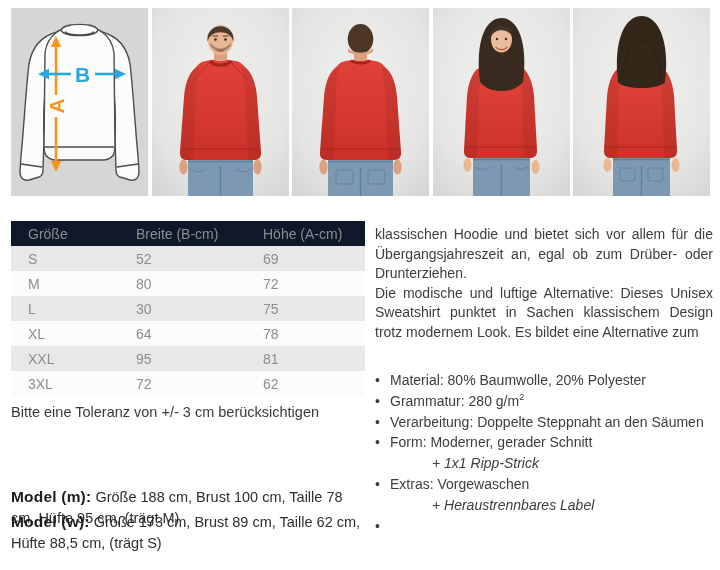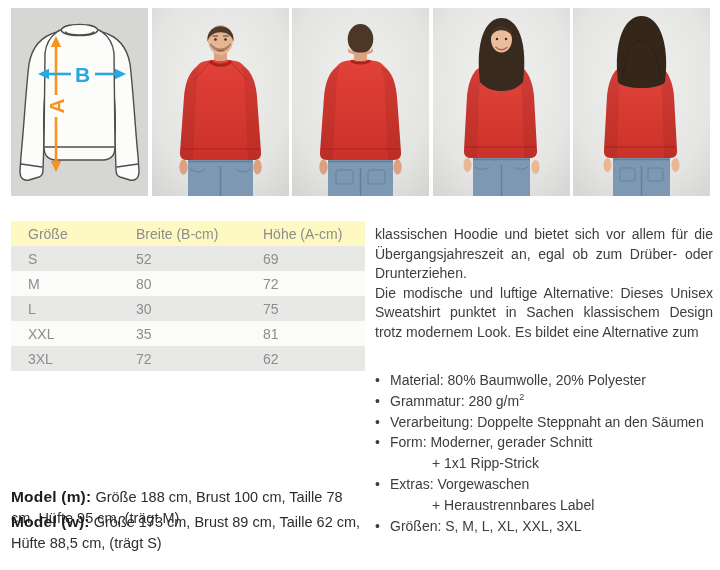--- a/index.html
+++ b/index.html
@@ -13,38 +13,38 @@
   .panel svg { display:block; width:100%; height:100%; }
 
   
   .size-table { position:absolute; left:11px; top:221px; width:354px; border-collapse:collapse; table-layout:fixed;
                 font-size:14px; color:#8d8d8d; }
   .size-table th, .size-table td { font-weight:400; text-align:left; height:25px; padding:0; vertical-align:middle; }
   .size-table col.c1 { width:125px; }
   .size-table col.c2 { width:127px; }
   .size-table col.c3 { width:102px; }
   .size-table .cell1 { padding-left:17px; }
-  .size-table thead tr { background:#fef9c3; }
+  .size-table thead tr { background:#0f172a; }
   .size-table tbody tr:nth-child(odd)  { background:#e8e8e7; }
   .size-table tbody tr:nth-child(even) { background:#fbfbfa; }
 
   .tolerance { position:absolute; left:11px; top:404px; font-size:14.5px; color:#3a3a3a; }
 
   .model-info { position:absolute; left:11px; width:356px; font-size:14.5px; line-height:20.5px; color:#2e2e2e; }
   .model-info b { font-weight:700; font-size:15.5px; color:#1c1c1c; letter-spacing:.2px; }
   #model-m { top:449px;margin-top:38px; }
   #model-w { top:512px; }
 
   
   .desc { position:absolute; left:375px; top:225px; width:338px; font-size:14px; line-height:19.5px; color:#3d3d3d; }
   .desc p { text-align:justify; }
   .bullets { margin-top:28px; }
   .bullet-row { display:flex; line-height:20.8px; }
   .bullet-dot { width:15px; flex:none; text-align:left; color:#3d3d3d; }
-  .bullet-sub { padding-left:57px; line-height:20.8px; }
+  .bullet-sub { padding-left:57px; line-height:20.8px;font-style:italic; }
   sup.sq { font-size:9px; vertical-align:super; line-height:0; }
 </style>
 </head>
 <body>
 
 <div id="canvas">
 
   <div class="strip">
 
     <div class="panel">
@@ -236,32 +236,38 @@
         <td class="cell1">M</td>
         <td>80</td>
         <td>72</td>
       </tr>
       <tr>
         <td class="cell1">L</td>
         <td>30</td>
         <td>75</td>
       </tr>
       <tr>
+        <td class="cell1">XL</td>
+        <td>64</td>
+        <td>78</td>
+      </tr>
+      <tr>
         <td class="cell1">XXL</td>
-        <td>35</td>
+        <td>95</td>
         <td>81</td>
       </tr>
       <tr>
         <td class="cell1">3XL</td>
         <td>72</td>
         <td>62</td>
       </tr>
     </tbody>
   </table>
 
+  <div class="tolerance">Bitte eine Toleranz von +/- 3 cm berücksichtigen</div>
 
   <p class="model-info" id="model-m"><b>Model (m):</b> <span>Größe 188 cm, Brust 100 cm, Taille 78 cm, Hüfte 95 cm, (trägt M)</span></p>
 
   <p class="model-info" id="model-w"><b>Model (w):</b> <span>Größe 173 cm, Brust 89 cm, Taille 62 cm, Hüfte 88,5 cm, (trägt S)</span></p>
 
   <div class="desc">
     <p>klassischen Hoodie und bietet sich vor allem für die Übergangsjahreszeit an, egal ob zum Drüber- oder Drunterziehen.</p>
     <p>Die modische und luftige Alternative: Dieses Unisex Sweatshirt punktet in Sachen klassischem Design trotz modernem Look. Es bildet eine Alternative zum</p>
 
     <div class="bullets">
@@ -282,18 +288,17 @@
         <span>Form: Moderner, gerader Schnitt</span>
       </div>
       <div class="bullet-sub">+ 1x1 Ripp-Strick</div>
       <div class="bullet-row">
         <span class="bullet-dot">•</span>
         <span>Extras: Vorgewaschen</span>
       </div>
       <div class="bullet-sub">+ Heraustrennbares Label</div>
       <div class="bullet-row">
         <span class="bullet-dot">•</span>
-        <span>Größen:  S, M, L, XL, XXL, 3XL</span>
       </div>
     </div>
   </div>
 
 </div>
 
 </body></html>

